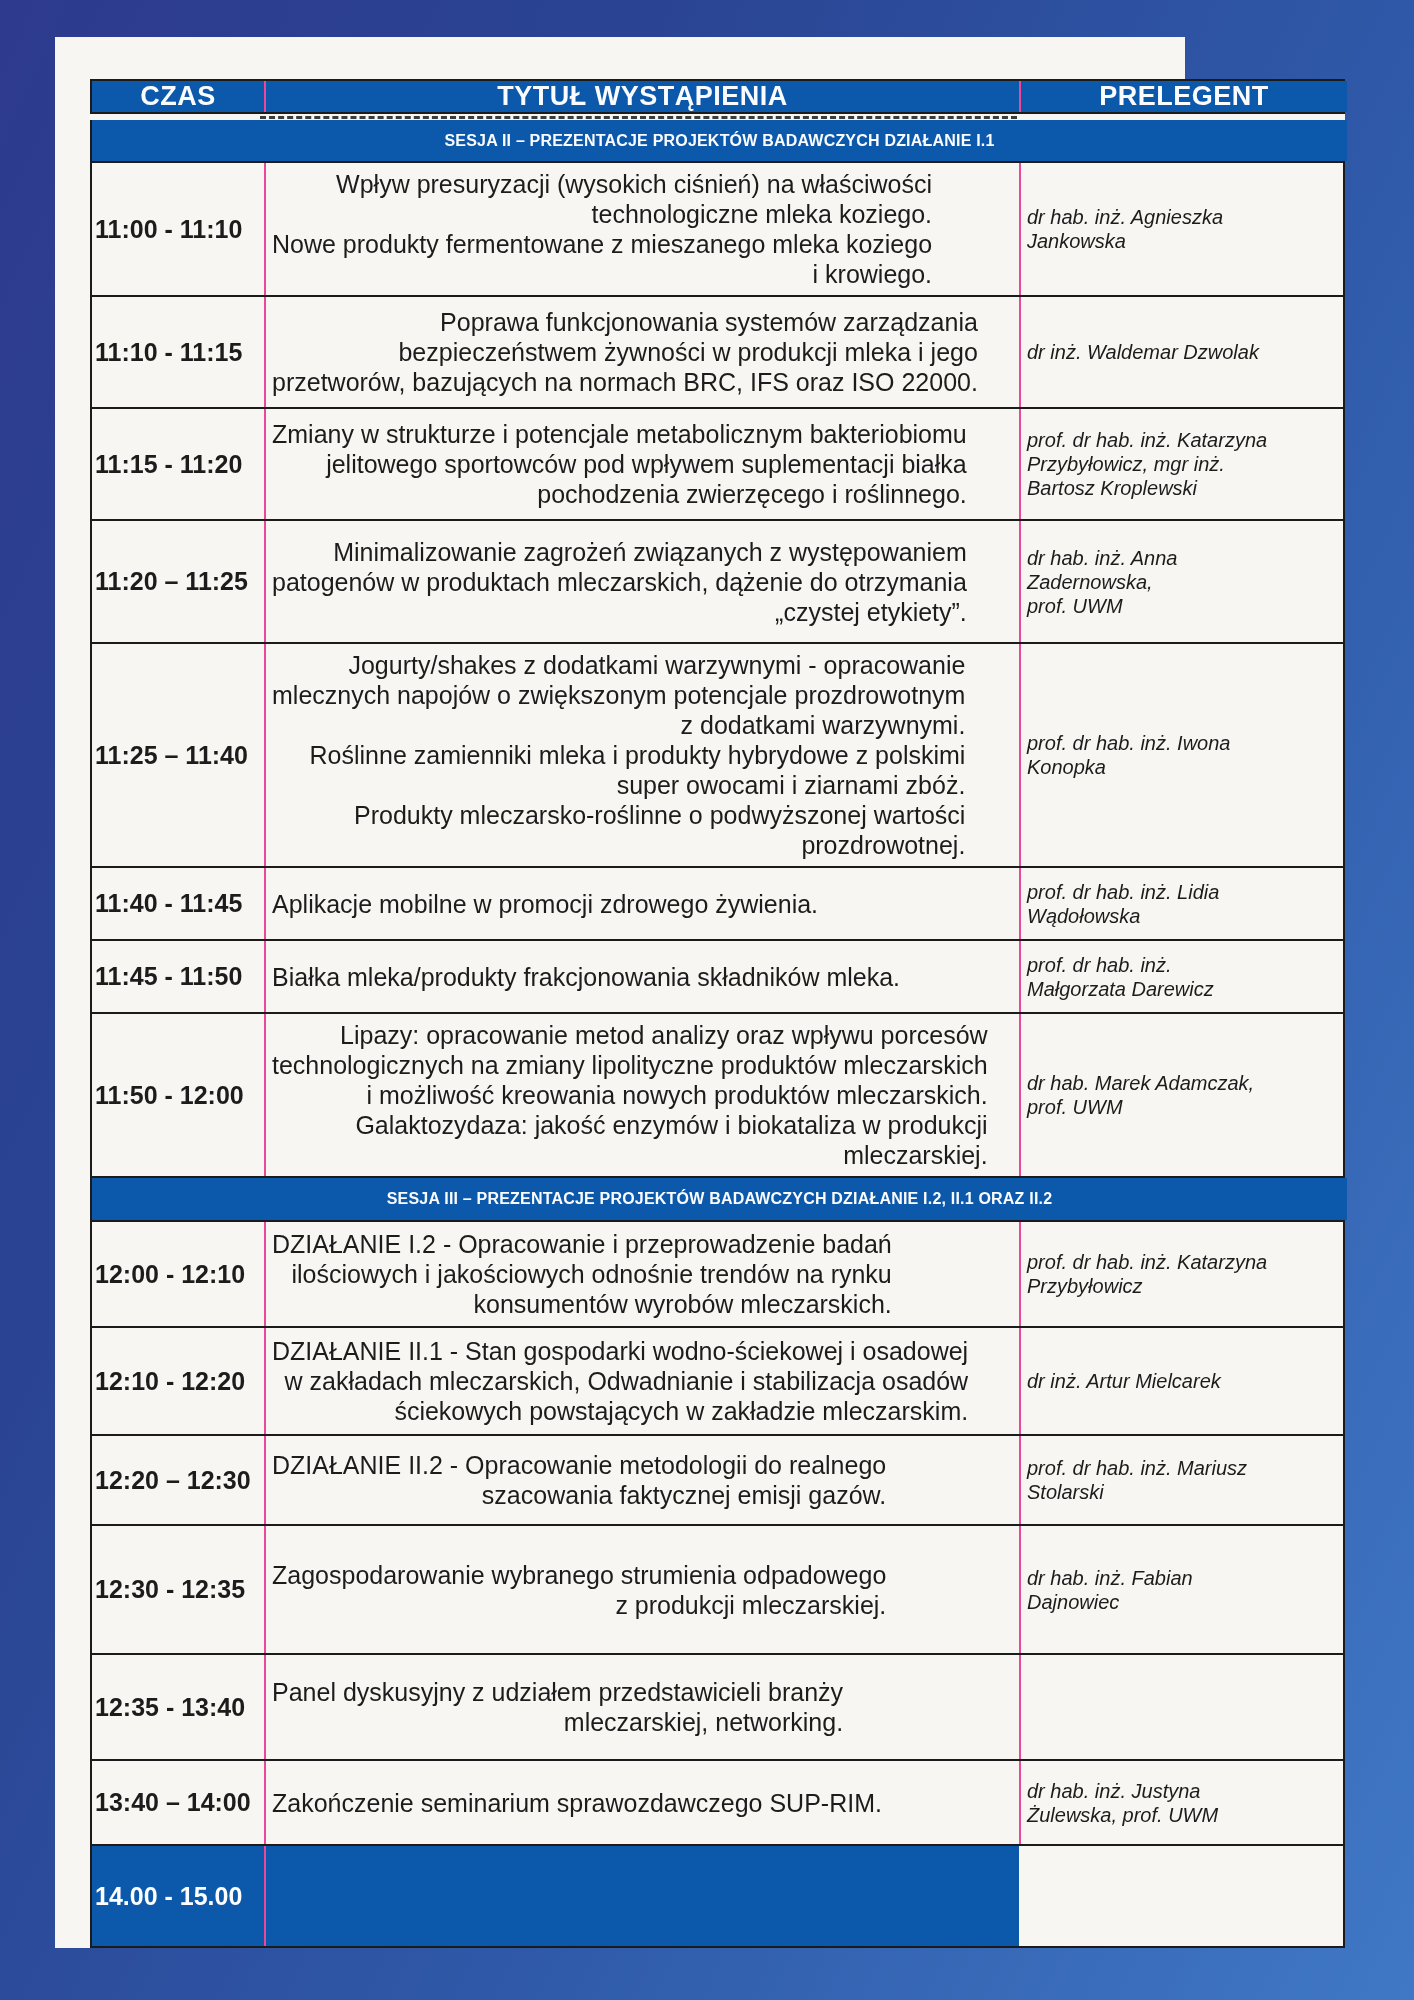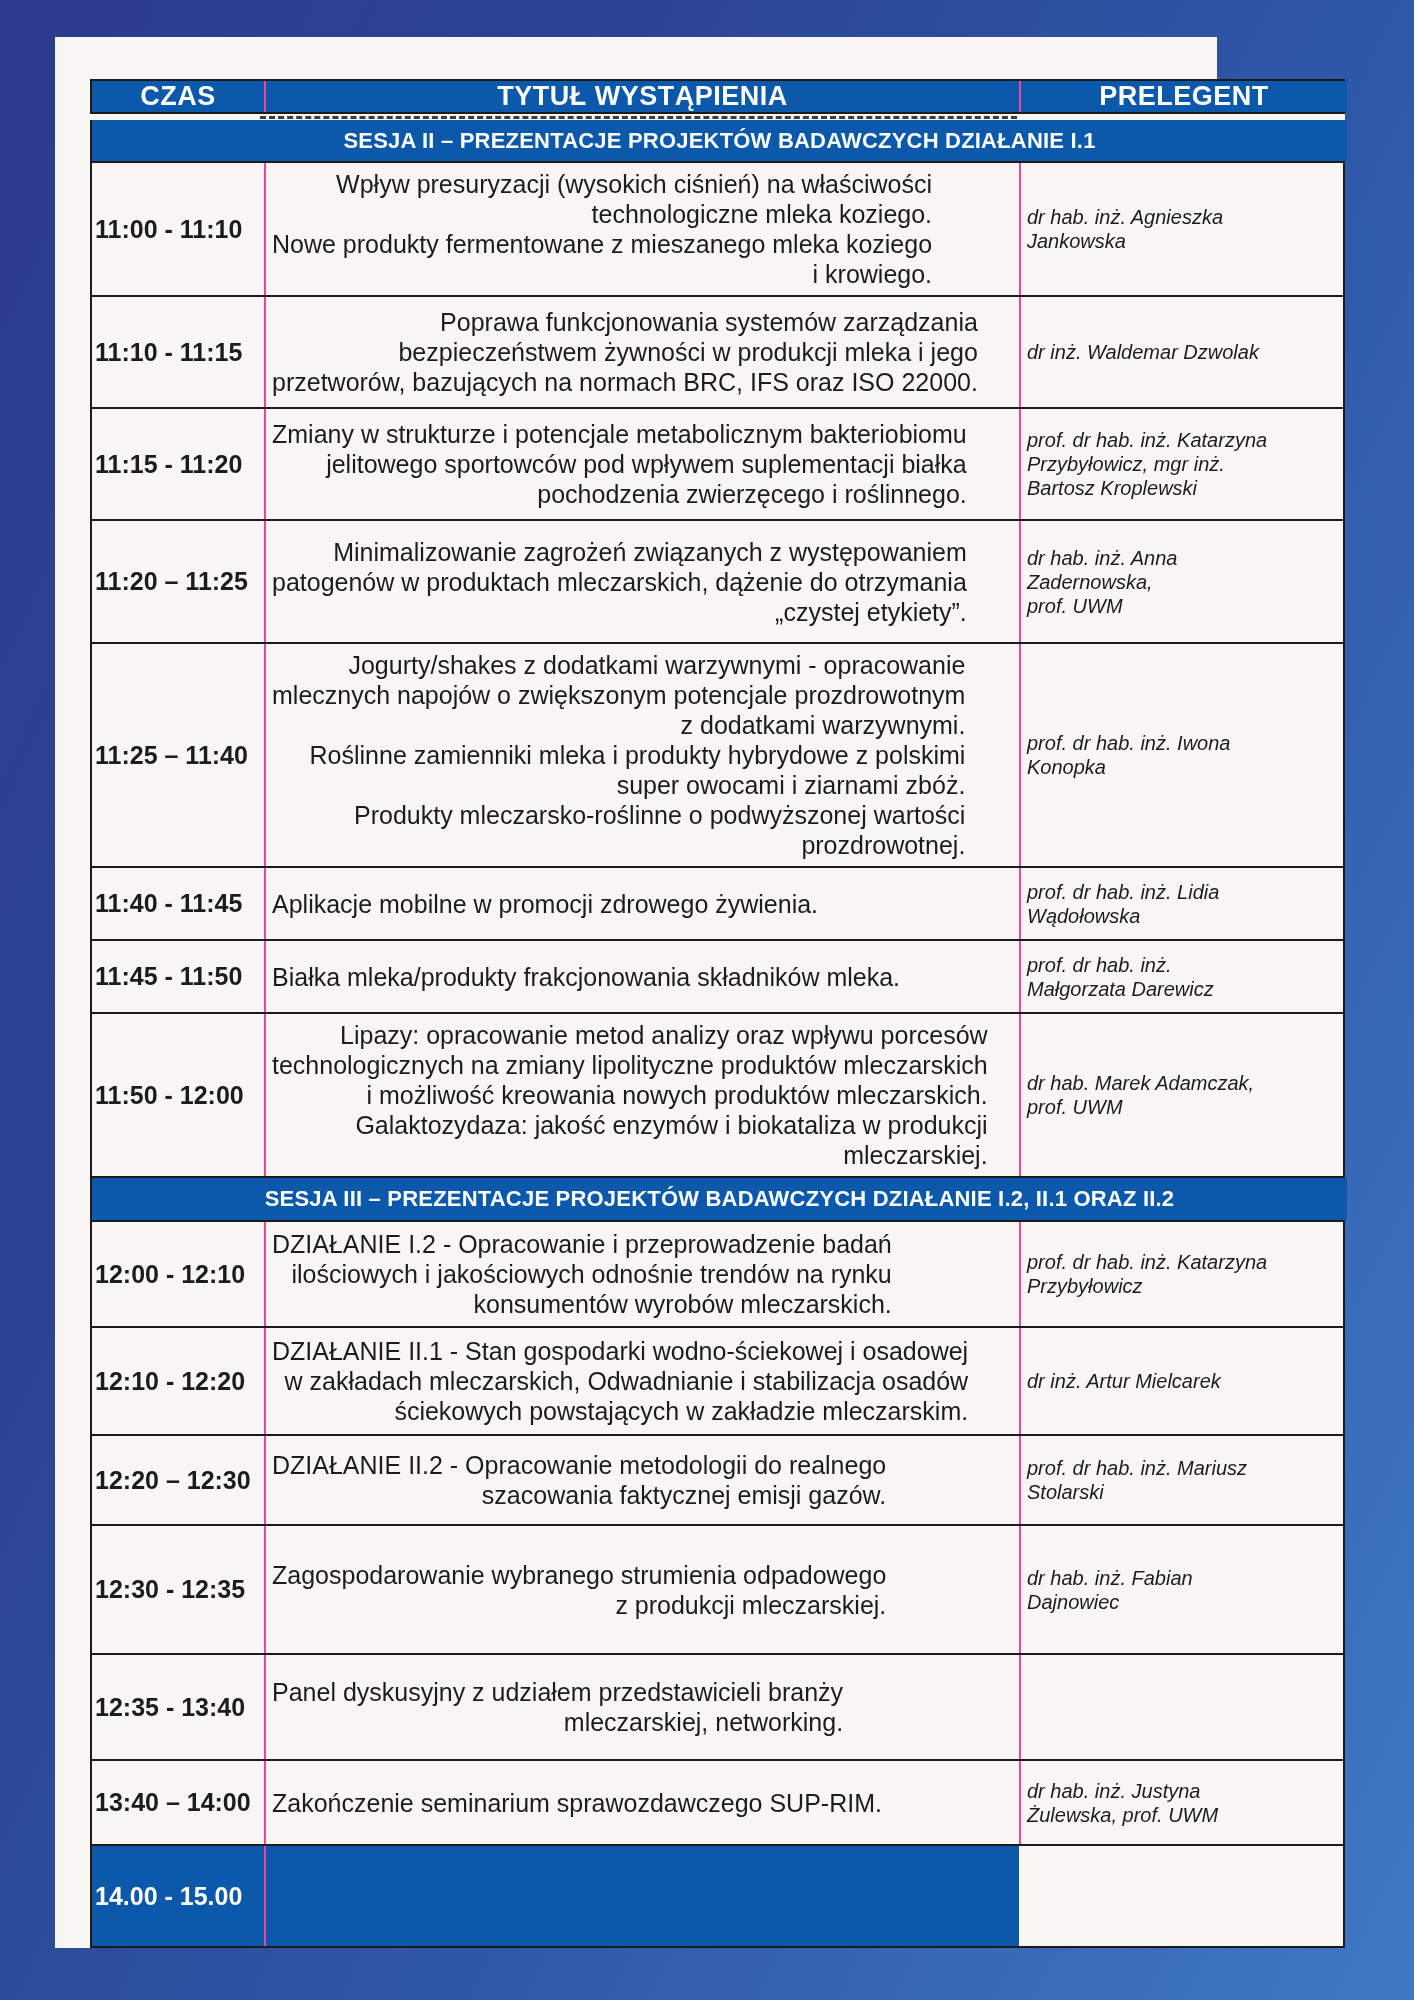--- a/index.html
+++ b/index.html
@@ -4,41 +4,40 @@
 <style>
   html,body{margin:0;padding:0;}
   body{background:#22307c;font-family:"Liberation Sans",sans-serif;}
   .stage{
     position:relative;width:1414px;height:2000px;overflow:hidden;
     background:linear-gradient(115deg,#2e3a8e 0%,#2a4493 28%,#2f5aa9 62%,#4078c6 100%);
   }
   .page{
     position:absolute;left:55px;top:37px;width:1130px;height:1911px;
     background:#f8f6f2;
-    padding-left:32px;
   }
   .schedule{position:absolute;left:35px;top:42px;width:1255px;color:#1c1c1c;}
   .row{
     display:grid;grid-template-columns:172px 755px 328px;
     border-left:2px solid #1b1b1b;border-right:2px solid #1b1b1b;border-bottom:2px solid #1b1b1b;
     background:#f8f6f2;box-sizing:border-box;
   }
   .row.head{border-top:2px solid #1b1b1b;}
   .cell{display:flex;align-items:center;box-sizing:border-box;min-width:0;}
   .cell + .cell{border-left:2px solid #ec4899;}
   .head-cell{
     background:#0c58aa;color:#fafcff;font-weight:bold;font-size:27px;
     justify-content:center;letter-spacing:0.5px;
   }
   .time-cell{font-weight:bold;font-size:25px;line-height:1.15;padding:4px 2px 4px 3px;}
   .title-cell{font-size:25px;line-height:1.2;padding:6px 8px 6px 6px;white-space:pre-line;text-align:right;}
   .speaker-cell{font-size:20px;line-height:1.2;padding:6px 6px;white-space:pre-line;font-style:italic;}
   .session-cell{
     grid-column:1 / -1;background:#0c58aa;color:#fafcff;font-weight:bold;
-    font-size:22px;justify-content:center;white-space:nowrap;letter-spacing:0.2px;
+    font-size:16px;justify-content:center;white-space:nowrap;letter-spacing:0.2px;
   }
   .row.lunch .cell{background:#0c58aa;color:#fdfeff;font-weight:bold;}
   .row.lunch .title-cell{font-size:26px;white-space:nowrap;}
   .gap-row{height:6px;position:relative;background:#f8f6f2;}
   .gap-dash{position:absolute;left:170px;top:2px;width:757px;border-top:3px dashed #3c3c3c;}
 </style>
 </head>
 <body>
 
 <div class="stage">

